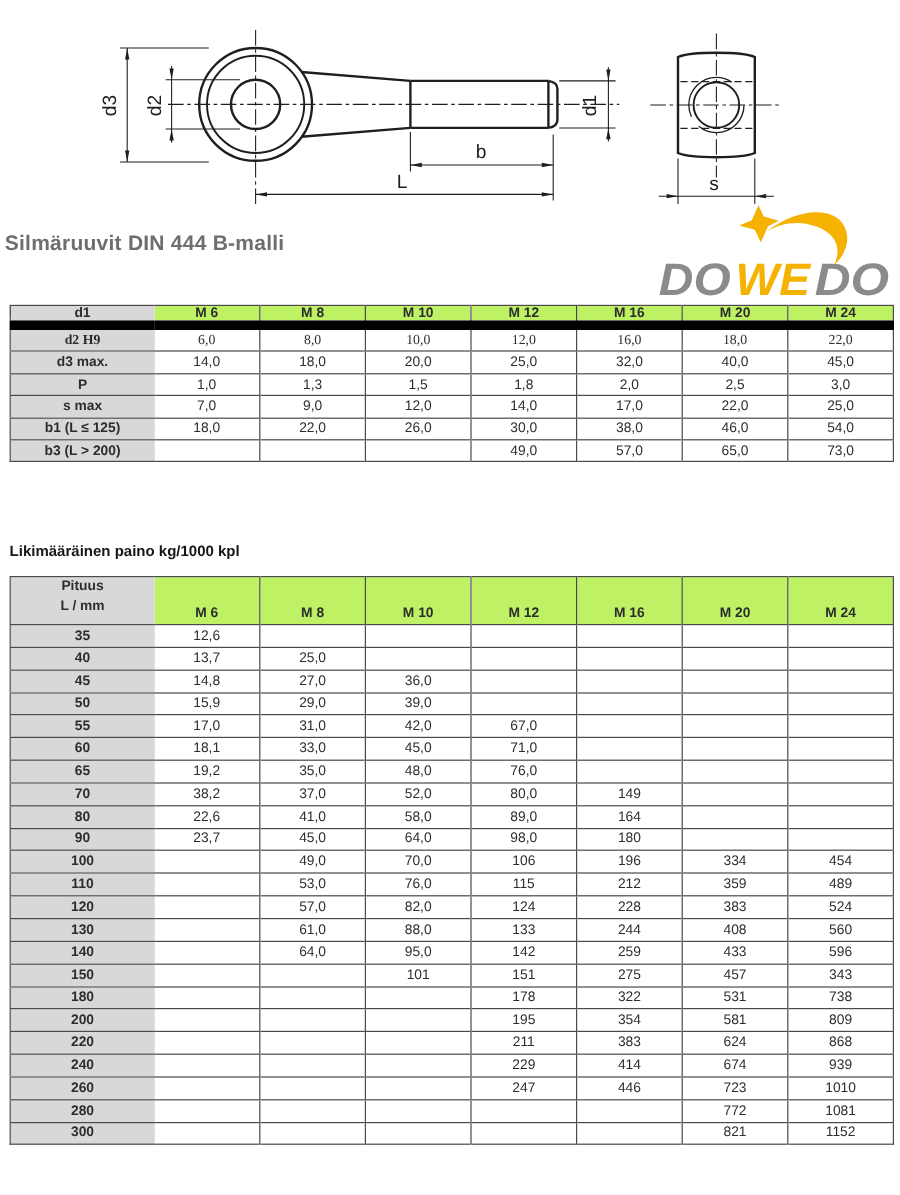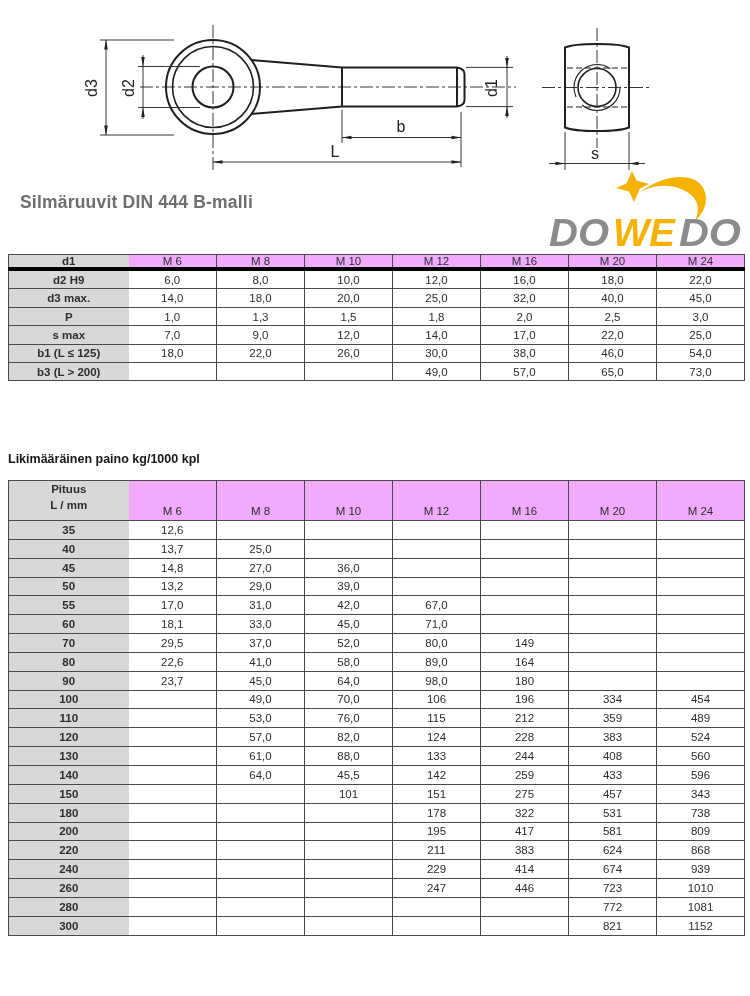--- a/index.html
+++ b/index.html
@@ -11,53 +11,53 @@
   #drawing { position:absolute; left:0; top:0; }
   .obj  { stroke:#1f1f1f; stroke-width:2;   fill:none; }
   .obj2 { stroke:#1f1f1f; stroke-width:1.6; fill:none; }
   .thin { stroke:#1f1f1f; stroke-width:0.9; fill:none; }
   .cl   { stroke:#1f1f1f; stroke-width:0.9; fill:none; stroke-dasharray:13 3 3 3; }
   .hid  { stroke:#1f1f1f; stroke-width:1;   fill:none; stroke-dasharray:6 3; }
   .arr  { fill:#1f1f1f; stroke:none; }
   .dimtxt { font-family:"Liberation Sans", sans-serif; font-size:16px; fill:#1f1f1f; }
   
   .doc-title {
-    position:absolute; left:20px; top:192px; margin:0;
+    position:absolute; left:4px; top:192px; margin:0;
     font-size:17.5px; font-weight:bold; color:#6e6e6e; letter-spacing:0.2px;
   }
   .section-label {
     position:absolute; left:8px; margin:0;
     font-size:12.5px; font-weight:bold; color:#161616;
   }
   #mitat-label { top:234px;margin-top:18px; }
   #paino-label { top:452px; }
   
   #logo { position:absolute; left:545px; top:170px; }
   .logo-txt { font-family:"Liberation Sans", sans-serif; font-weight:bold; font-style:italic; font-size:38px; }
   
   table.tbl {
     position:absolute; left:8px; border-collapse:collapse; table-layout:fixed;
     width:736px; border:1.5px solid #4a4a4a;
   }
   #dim-table    { top:254px; }
   #weight-table { top:480px; }
   .tbl tr     { border-top:1px solid #4a4a4a; }
-  .tbl tr.first-data { border-top:4px solid #000000; }
+  .tbl tr.first-data { border-top:8px solid #000000;font-family:Liberation Serif, serif; }
   .tbl td, .tbl th {
     padding:0; margin:0; font-size:11.5px; color:#2d2d2d;
     text-align:center; vertical-align:middle; line-height:1.05;
     overflow:hidden; white-space:nowrap;
   }
   .tbl td      { height:17.4px; }
   #weight-table td { height:17.85px; }
   .lab {
     background:#d8d8d8; text-align:left; padding-left:5px;
     font-weight:bold; color:#1c1c1c; font-size:11.5px;
   }
-  .hdr { background:#f0abfc; font-weight:normal; color:#333333; font-size:12px; }
+  .hdr { background:#bef264; font-weight:bold; color:#333333; font-size:12px; }
   .vl  { border-left:1px solid #4a4a4a; }
   #weight-table th.hdr { height:36px; vertical-align:bottom; padding-bottom:3px; }
   #weight-table th.lab { vertical-align:bottom; padding-bottom:7px; }
   .hdr2line div { line-height:16px; }
 </style>
 </head>
 <body>
 
 <div class="page">
 
@@ -252,21 +252,21 @@
           <td>14,8</td>
           <td class="vl">27,0</td>
           <td class="vl">36,0</td>
           <td class="vl"></td>
           <td class="vl"></td>
           <td class="vl"></td>
           <td class="vl"></td>
         </tr>
         <tr>
           <td class="lab">50</td>
-          <td>13,2</td>
+          <td>15,9</td>
           <td class="vl">29,0</td>
           <td class="vl">39,0</td>
           <td class="vl"></td>
           <td class="vl"></td>
           <td class="vl"></td>
           <td class="vl"></td>
         </tr>
         <tr>
           <td class="lab">55</td>
           <td>17,0</td>
@@ -281,22 +281,32 @@
           <td class="lab">60</td>
           <td>18,1</td>
           <td class="vl">33,0</td>
           <td class="vl">45,0</td>
           <td class="vl">71,0</td>
           <td class="vl"></td>
           <td class="vl"></td>
           <td class="vl"></td>
         </tr>
         <tr>
+          <td class="lab">65</td>
+          <td>19,2</td>
+          <td class="vl">35,0</td>
+          <td class="vl">48,0</td>
+          <td class="vl">76,0</td>
+          <td class="vl"></td>
+          <td class="vl"></td>
+          <td class="vl"></td>
+        </tr>
+        <tr>
           <td class="lab">70</td>
-          <td>29,5</td>
+          <td>38,2</td>
           <td class="vl">37,0</td>
           <td class="vl">52,0</td>
           <td class="vl">80,0</td>
           <td class="vl">149</td>
           <td class="vl"></td>
           <td class="vl"></td>
         </tr>
         <tr>
           <td class="lab">80</td>
           <td>22,6</td>
@@ -354,21 +364,21 @@
           <td class="vl">88,0</td>
           <td class="vl">133</td>
           <td class="vl">244</td>
           <td class="vl">408</td>
           <td class="vl">560</td>
         </tr>
         <tr>
           <td class="lab">140</td>
           <td></td>
           <td class="vl">64,0</td>
-          <td class="vl">45,5</td>
+          <td class="vl">95,0</td>
           <td class="vl">142</td>
           <td class="vl">259</td>
           <td class="vl">433</td>
           <td class="vl">596</td>
         </tr>
         <tr>
           <td class="lab">150</td>
           <td></td>
           <td class="vl"></td>
           <td class="vl">101</td>
@@ -386,21 +396,21 @@
           <td class="vl">322</td>
           <td class="vl">531</td>
           <td class="vl">738</td>
         </tr>
         <tr>
           <td class="lab">200</td>
           <td></td>
           <td class="vl"></td>
           <td class="vl"></td>
           <td class="vl">195</td>
-          <td class="vl">417</td>
+          <td class="vl">354</td>
           <td class="vl">581</td>
           <td class="vl">809</td>
         </tr>
         <tr>
           <td class="lab">220</td>
           <td></td>
           <td class="vl"></td>
           <td class="vl"></td>
           <td class="vl">211</td>
           <td class="vl">383</td>

